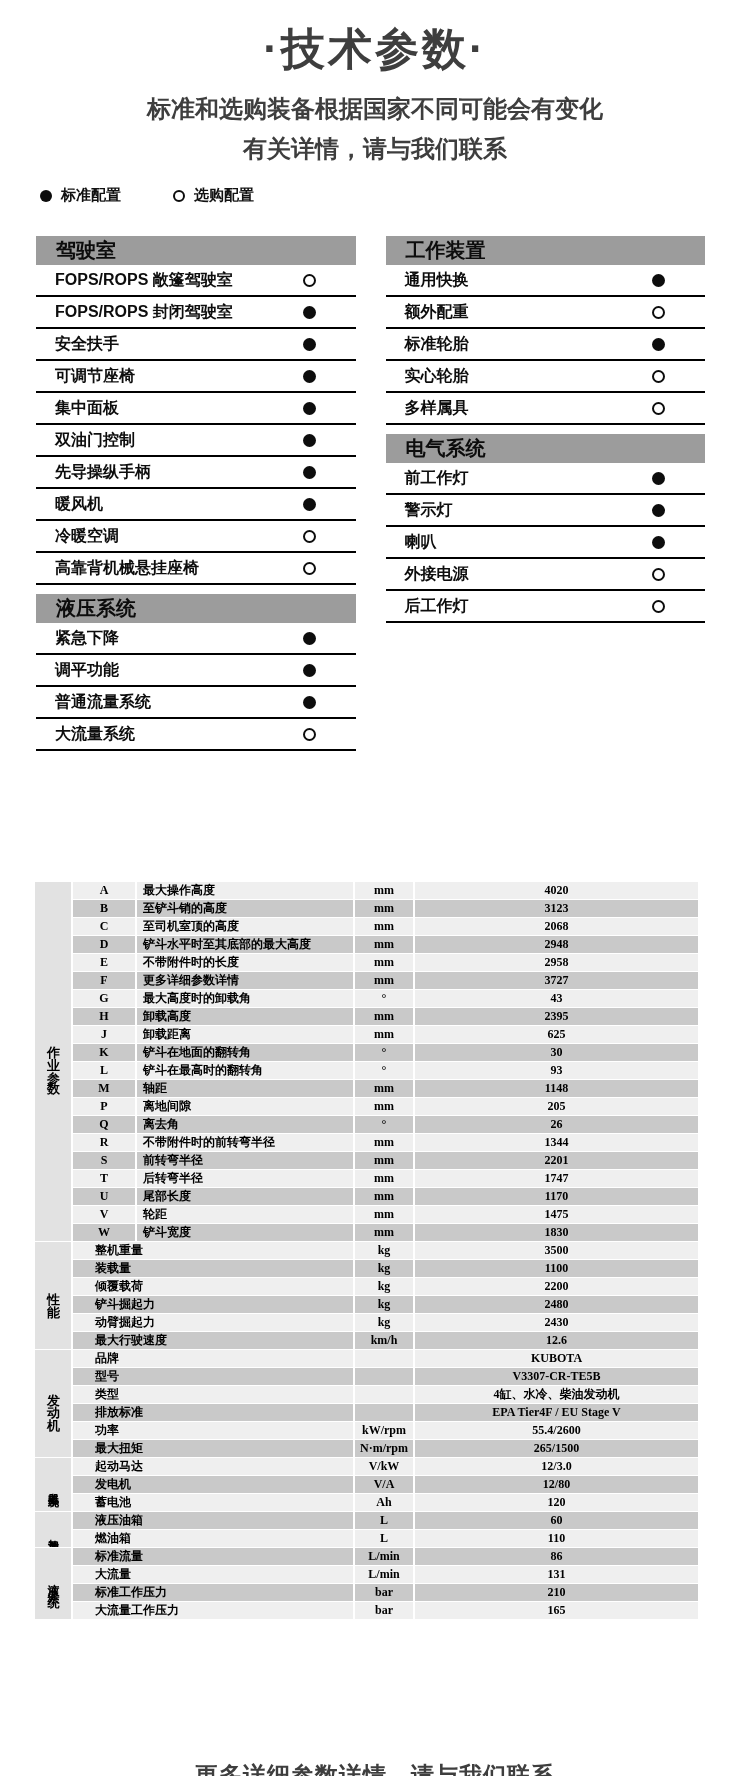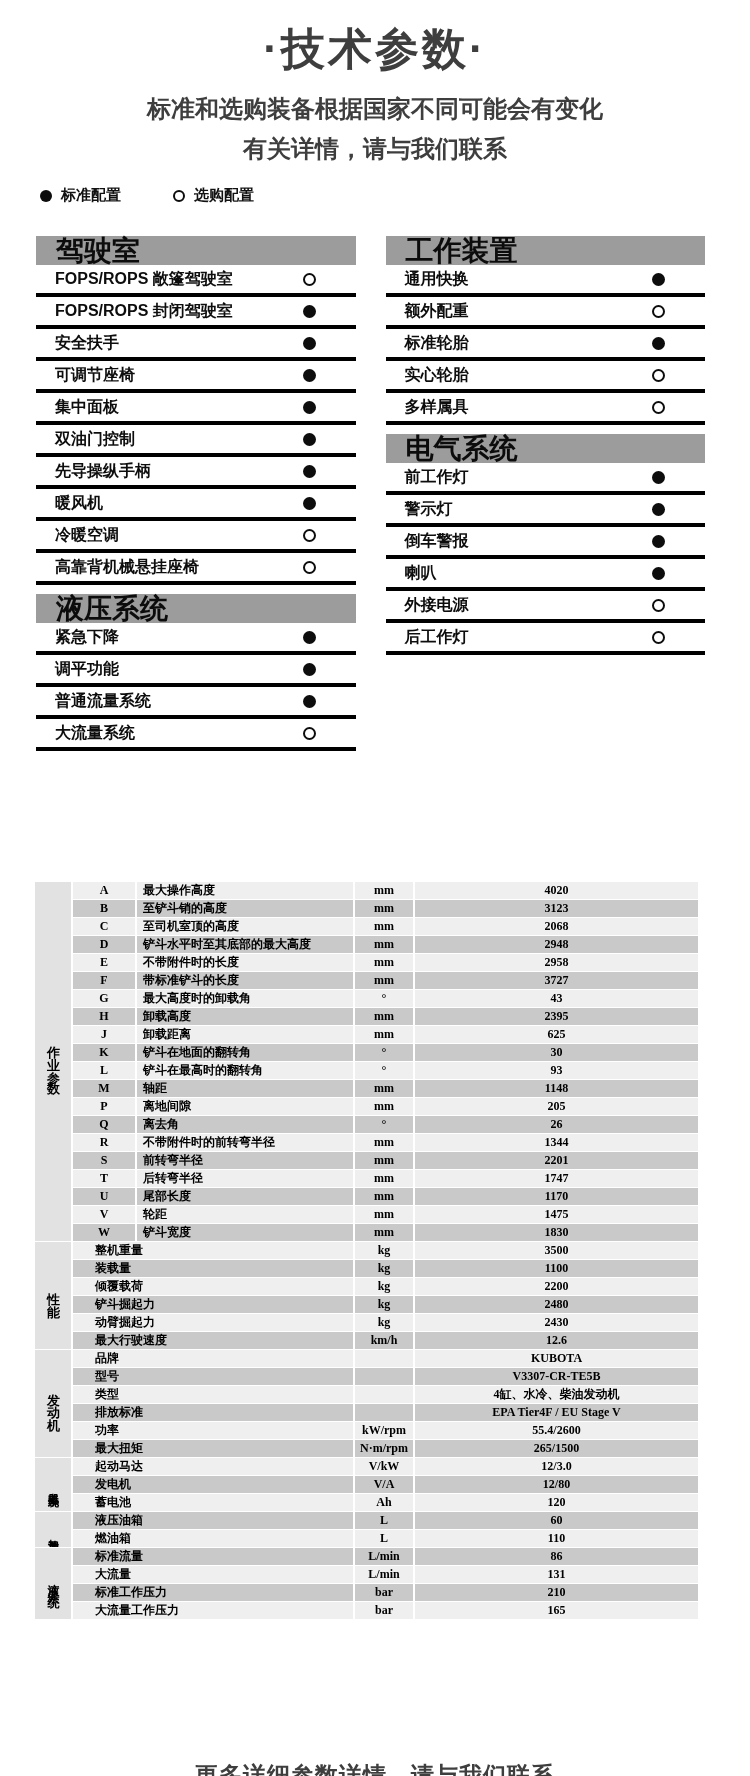--- a/index.html
+++ b/index.html
@@ -27,26 +27,26 @@
   .dot { display:inline-block; width:13px; height:13px; border-radius:50%; flex:none; }
   .dot.standard { background:#0d0d0d; }
   .dot.optional { background:#fff; border:2px solid #0d0d0d; }
   .lg-dot { width:12px; height:12px; }
 
   .eq-area { display:flex; gap:30px; align-items:flex-start; margin:31px 45px 0 36px; }
   .eq-col { flex:1; min-width:0; }
   .eq-header {
     background:var(--header-bar,#9c9c9c); color:#0c0c0c;
     height:29px; line-height:29px; padding-left:20px;
-    font-size:28px; font-weight:bold; margin-top:9px;
+    font-size:20px; font-weight:bold; margin-top:9px;
   }
   .eq-col .eq-header:first-child { margin-top:0; }
   .eq-row {
     height:32px; display:flex; align-items:center; justify-content:space-between;
-    padding:0 40px 0 19px; border-bottom:4px solid #000000;
+    padding:0 40px 0 19px; border-bottom:2px solid #000000;
     font-size:16px; font-weight:bold; color:#0d0d0d; white-space:nowrap;
   }
 
   table.spec {
     border-collapse:separate; border-spacing:2px 1px;
     margin:130px 50px 0 33px; width:667px;
     font-family:"Liberation Serif", serif; table-layout:fixed;
   }
   .spec td { height:16px; font-size:12px; font-weight:bold; vertical-align:middle; color:#000; overflow:hidden; }
   td.group { background:var(--group-cell,#e2e2e2); width:36px; text-align:center; }
@@ -172,24 +172,20 @@
       <div class="eq-header">电气系统</div>
       <div class="eq-row">
         <span class="eq-label">前工作灯</span>
         <span class="dot standard"></span>
       </div>
       <div class="eq-row">
         <span class="eq-label">警示灯</span>
         <span class="dot standard"></span>
       </div>
       <div class="eq-row">
-        <span class="eq-label">倒车警报</span>
-        <span class="dot standard"></span>
-      </div>
-      <div class="eq-row">
         <span class="eq-label">喇叭</span>
         <span class="dot standard"></span>
       </div>
       <div class="eq-row">
         <span class="eq-label">外接电源</span>
         <span class="dot optional"></span>
       </div>
       <div class="eq-row">
         <span class="eq-label">后工作灯</span>
         <span class="dot optional"></span>
@@ -225,21 +221,21 @@
         <td class="cell val">2948</td>
       </tr>
       <tr class="light">
         <td class="cell code">E</td>
         <td class="cell name">不带附件时的长度</td>
         <td class="cell unit">mm</td>
         <td class="cell val">2958</td>
       </tr>
       <tr class="dark">
         <td class="cell code">F</td>
-        <td class="cell name">带标准铲斗的长度</td>
+        <td class="cell name">更多详细参数详情</td>
         <td class="cell unit">mm</td>
         <td class="cell val">3727</td>
       </tr>
       <tr class="light">
         <td class="cell code">G</td>
         <td class="cell name">最大高度时的卸载角</td>
         <td class="cell unit">°</td>
         <td class="cell val">43</td>
       </tr>
       <tr class="dark">

